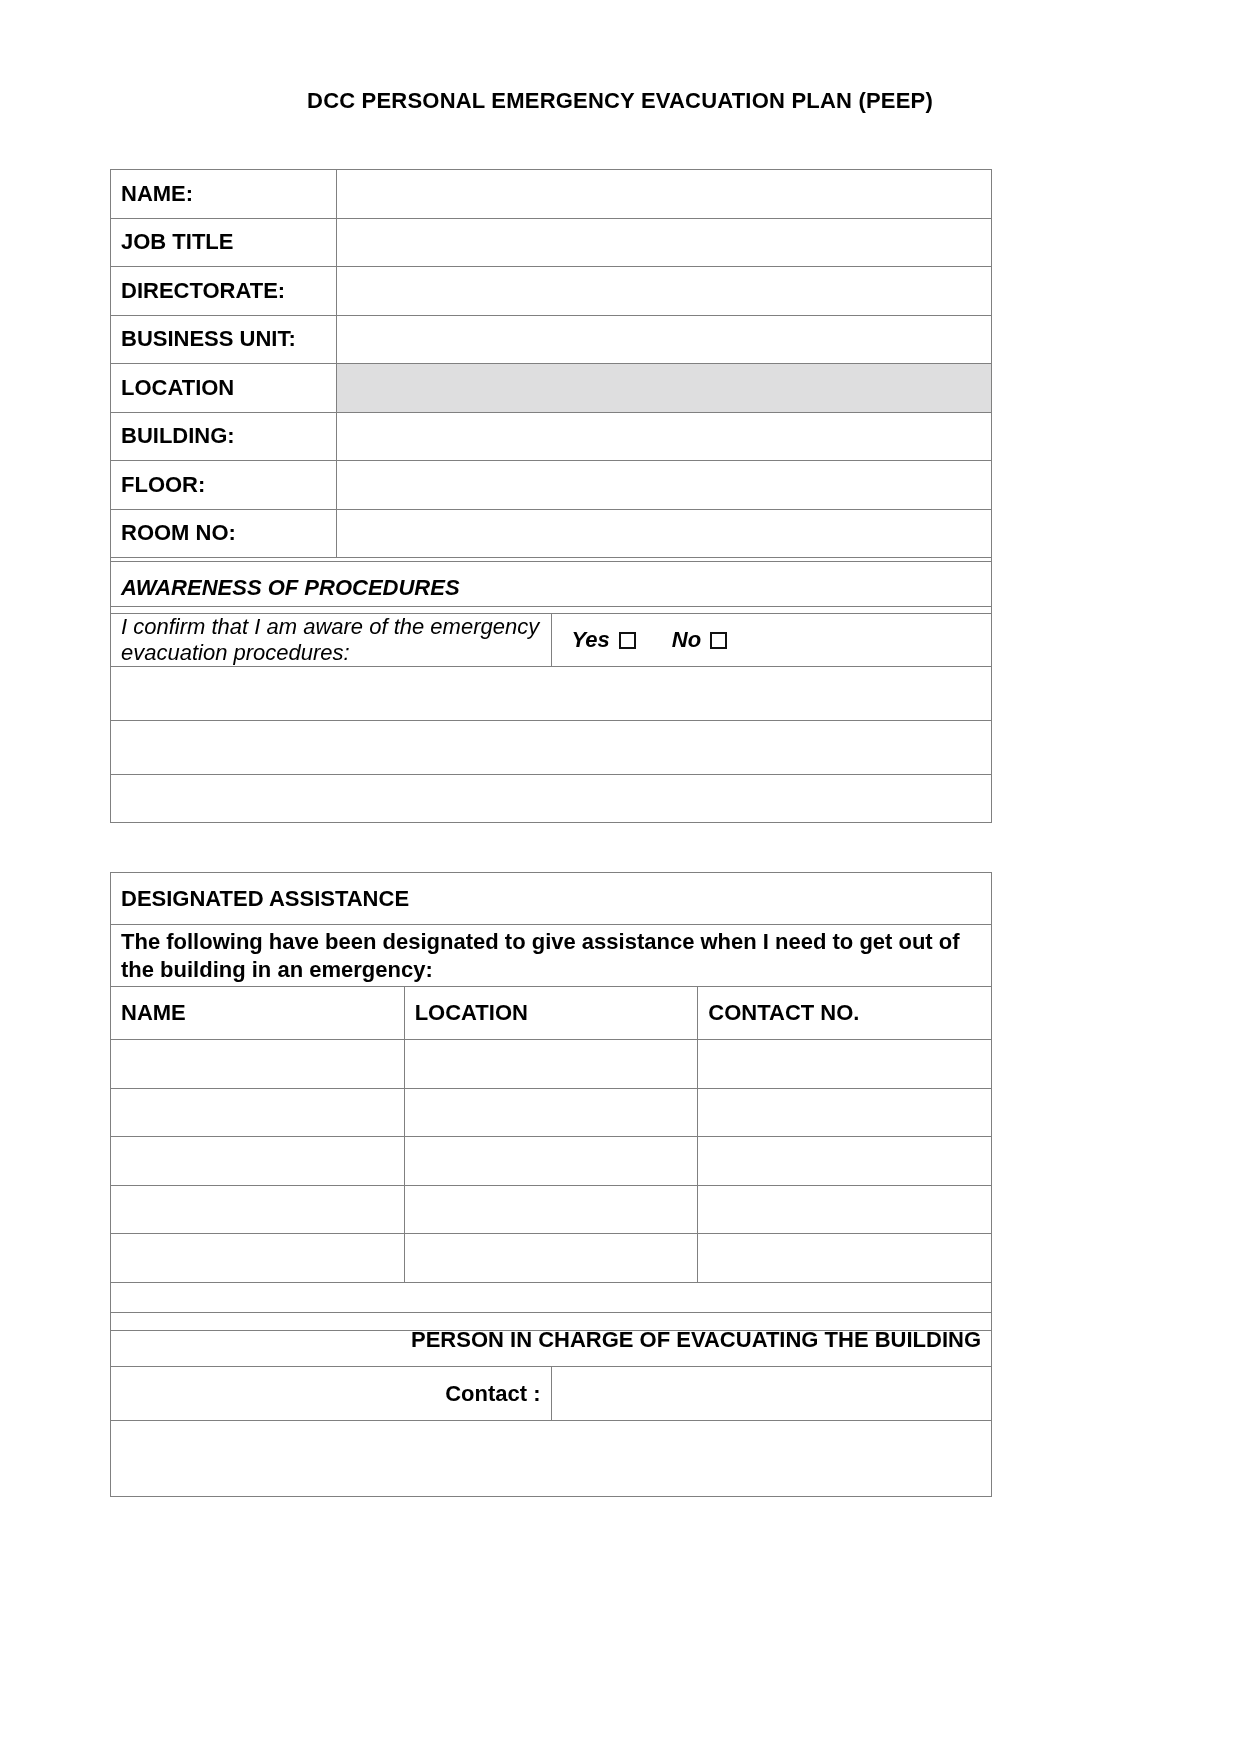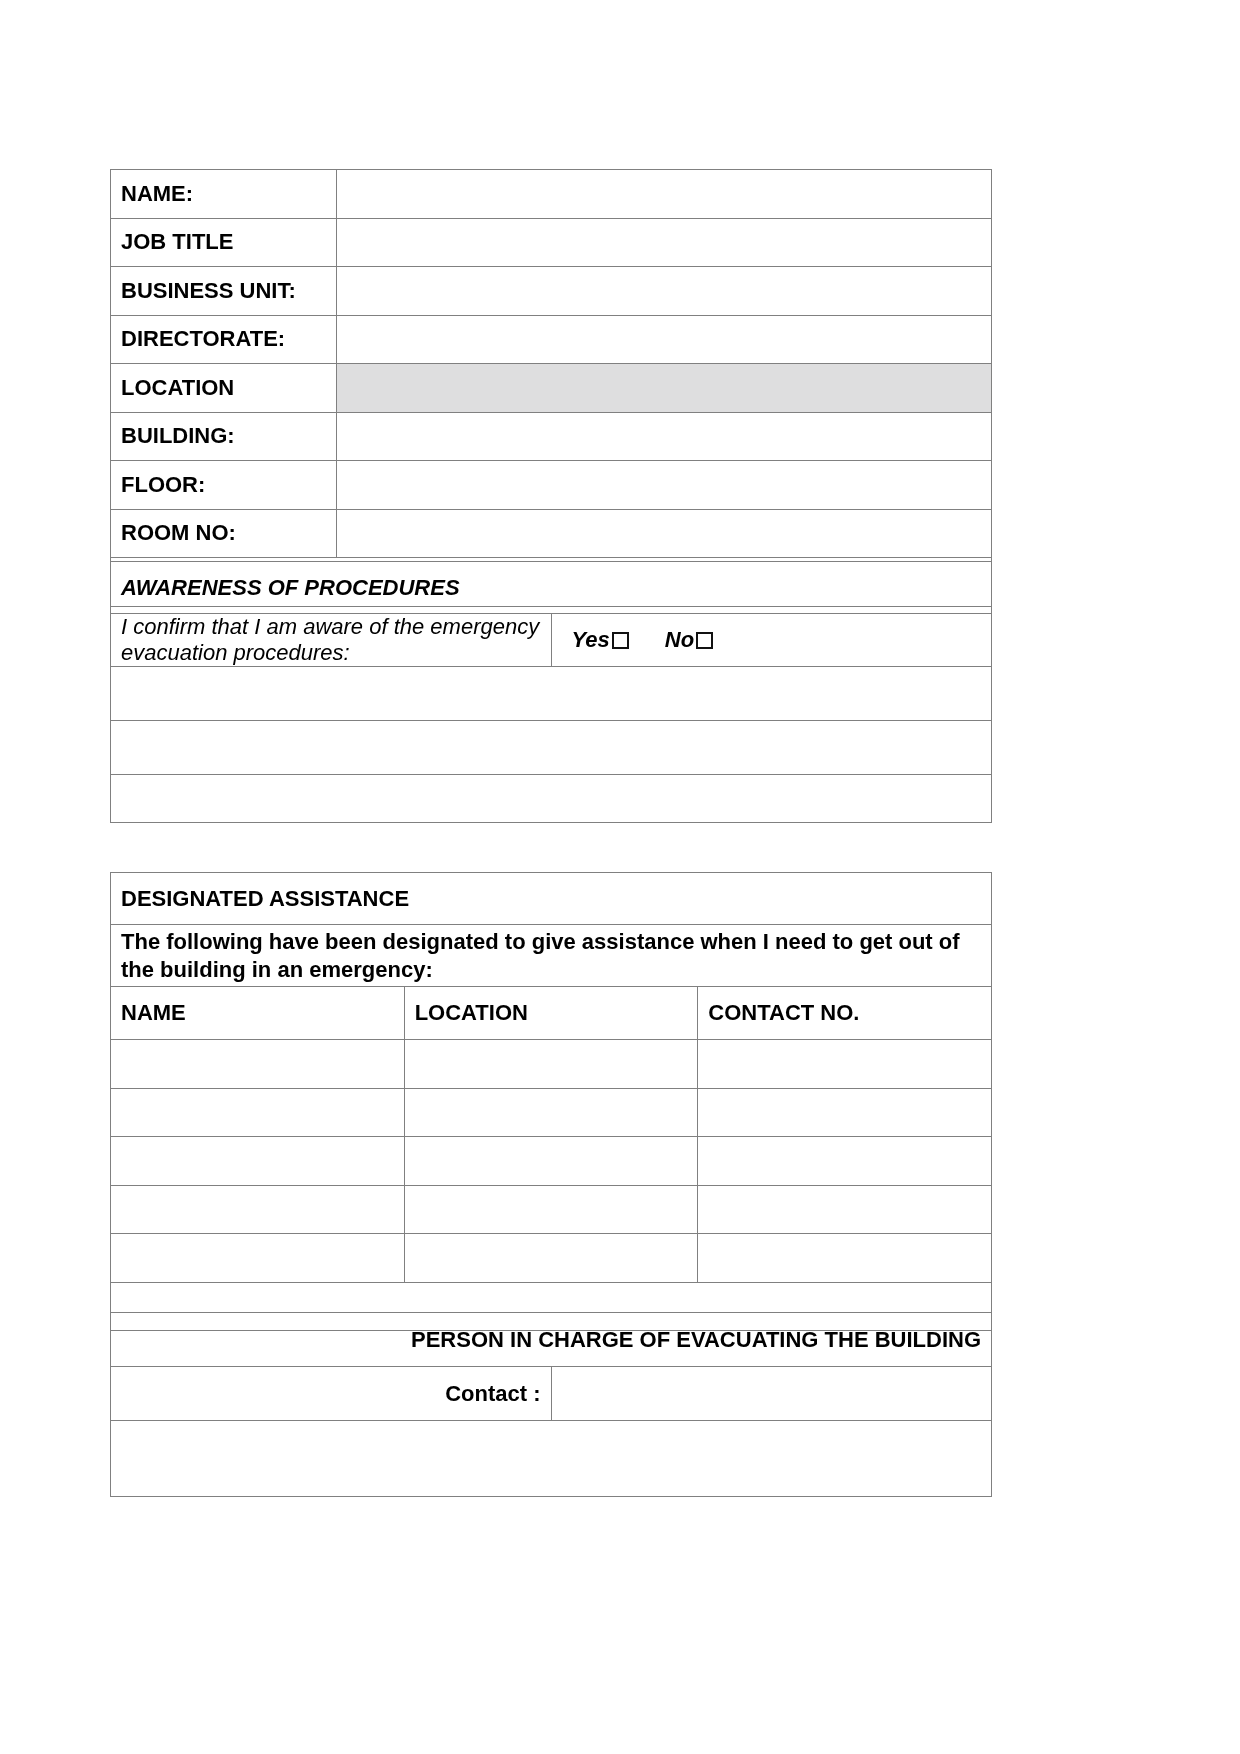--- a/index.html
+++ b/index.html
@@ -90,21 +90,21 @@
     display: flex;
     align-items: center;
     justify-content: flex-start;
     gap: 0;
     height: 100%;
     padding-left: 10px;
   }
   .opt {
     display: inline-flex;
     align-items: center;
-    gap: 2px;
+    gap: 9px;
   }
   .opt.no { margin-left: 36px; }
   .cbx {
     display: inline-block;
     width: 17px;
     height: 17px;
     border: 2px solid #111111;
     background: #ffffff;
     box-sizing: border-box;
   }
@@ -134,37 +134,38 @@
   .charge-head td { height: 54px !important; }
   .contact-label { width: 443px; height: 54px !important; }
   .contact-value { height: 54px !important; }
   .tail-cell { height: 76px !important; }
 </style>
 </head>
 <body>
 
 <div class="page">
 
+  <div class="doc-title">DCC PERSONAL EMERGENCY EVACUATION PLAN (PEEP)</div>
 
   <table class="tbl" id="details-table">
     <tbody>
       <tr>
         <td class="labelcell lbl">NAME:</td>
         <td></td>
       </tr>
       <tr>
         <td class="labelcell lbl">JOB TITLE</td>
         <td></td>
       </tr>
       <tr>
+        <td class="labelcell lbl">DIRECTORATE:</td>
+        <td></td>
+      </tr>
+      <tr>
         <td class="labelcell lbl">BUSINESS UNIT:</td>
-        <td></td>
-      </tr>
-      <tr>
-        <td class="labelcell lbl">DIRECTORATE:</td>
         <td></td>
       </tr>
       <tr>
         <td class="labelcell lbl">LOCATION</td>
         <td class="shaded"></td>
       </tr>
       <tr>
         <td class="labelcell lbl">BUILDING:</td>
         <td></td>
       </tr>

